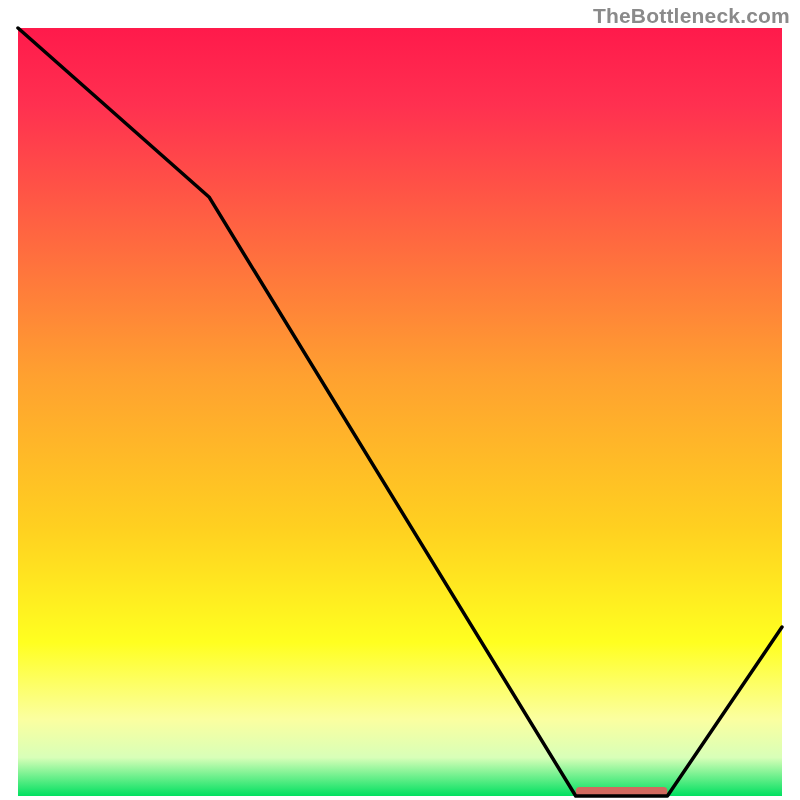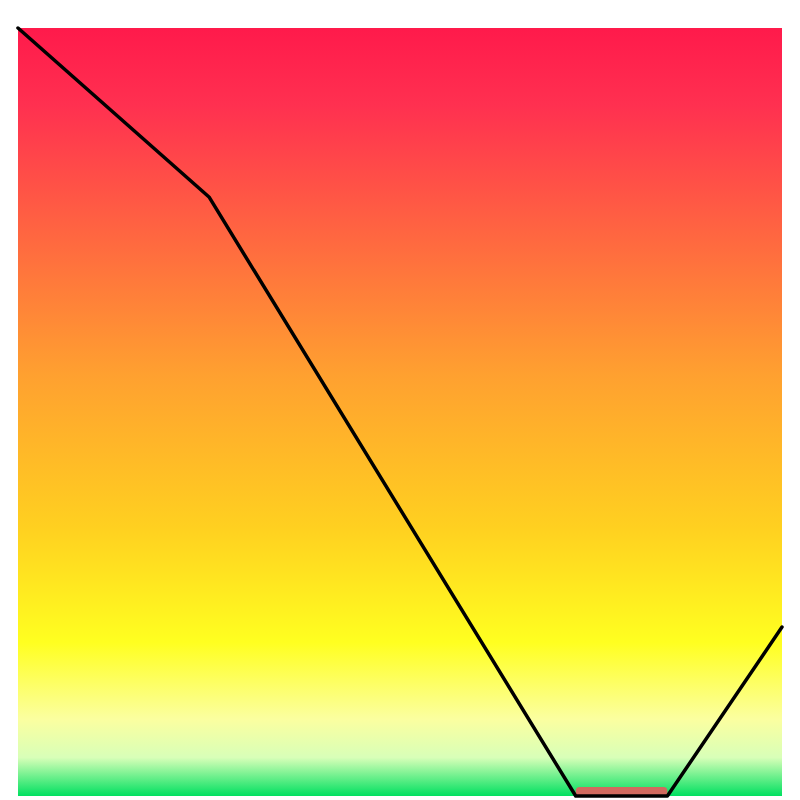--- a/index.html
+++ b/index.html
@@ -26,20 +26,21 @@
     letter-spacing: 0.2px;
   }
   svg {
     display: block;
   }
 </style>
 </head>
 <body>
 
 <div class="stage">
+  <div class="watermark">TheBottleneck.com</div>
 
   <svg id="chart-svg" width="800" height="800" viewBox="0 0 800 800">
       <defs>
         <linearGradient id="bg-grad" x1="0" y1="0" x2="0" y2="1">
           <stop offset="0%" stop-color="#ff1a4b"></stop>
           <stop offset="10%" stop-color="#ff3050"></stop>
           <stop offset="45%" stop-color="#ffa030"></stop>
           <stop offset="65%" stop-color="#ffd020"></stop>
           <stop offset="80%" stop-color="#ffff20"></stop>
           <stop offset="90%" stop-color="#fbffa0"></stop>

